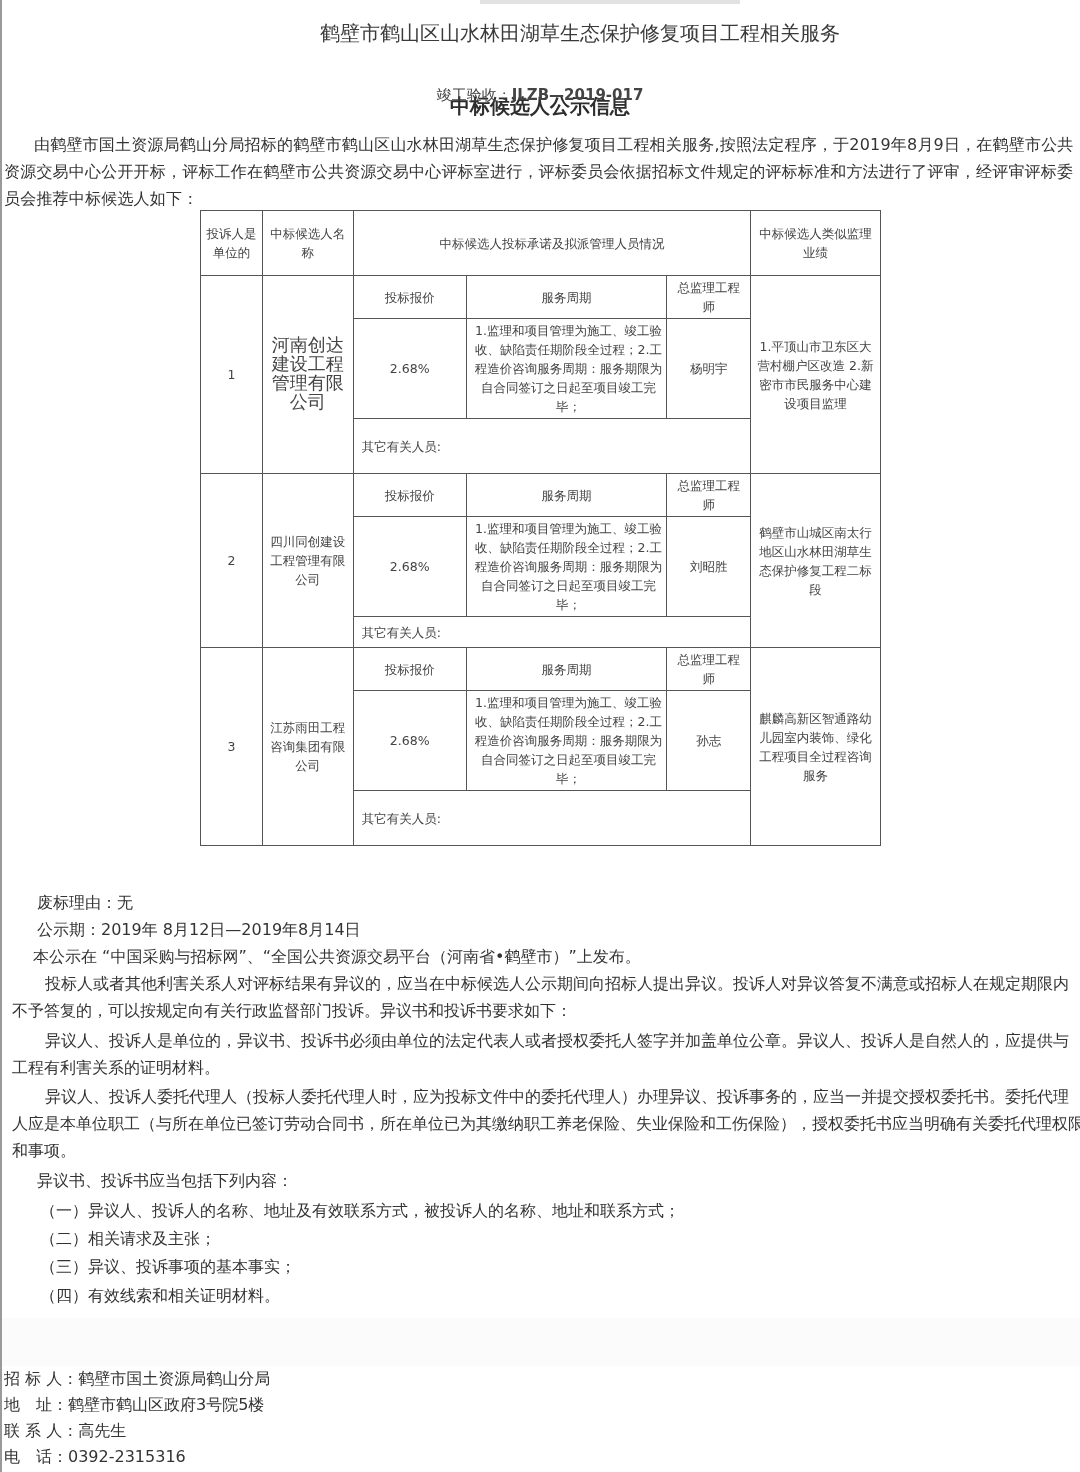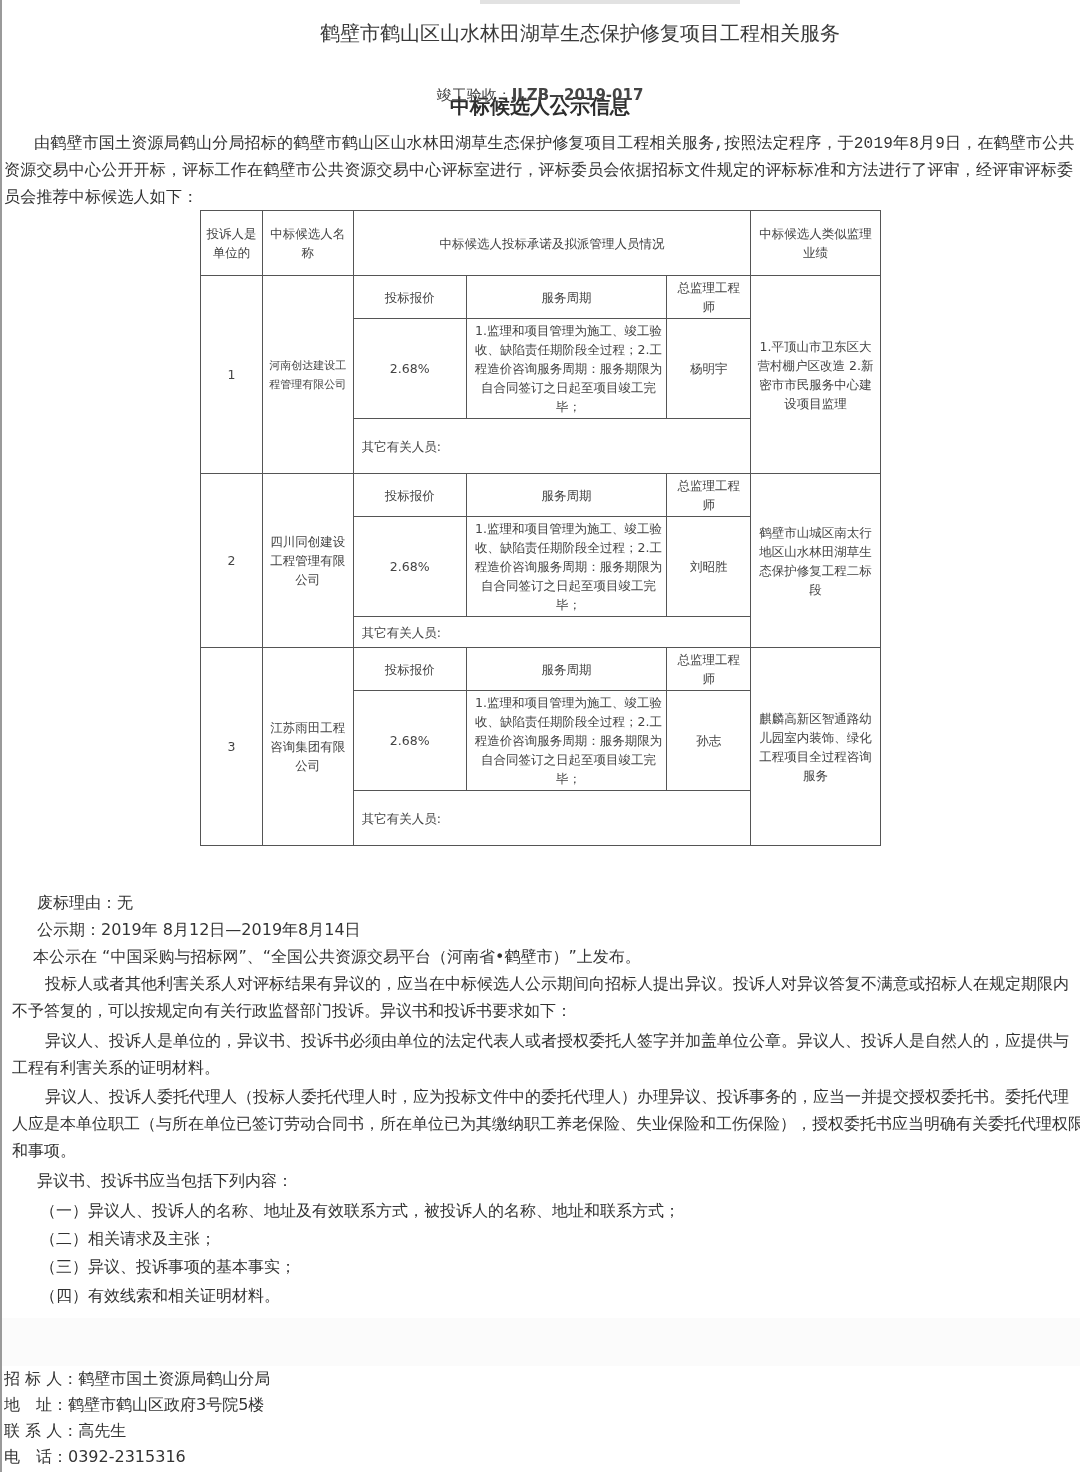--- a/index.html
+++ b/index.html
@@ -8,29 +8,29 @@
     background: #ffffff; color: #333333;
     font-family: "DejaVu Sans", "Liberation Sans", sans-serif;
     position: relative;
   }
   .left-rule { position: absolute; left: 0; top: 0; width: 2px; height: 1472px; background: #9a9a9a; }
   .top-strip { position: absolute; left: 480px; top: 0; width: 260px; height: 4px; background: #cfcfcf; opacity: .6; }
   .title1 { position: absolute; top: 20px; left: 0; width: 1080px; text-align: center; font-size: 20px; color: #3a3a3a; margin-left: 40px; }
   .title2 { position: absolute; top: 55px; left: 0; width: 1080px; text-align: center; font-size: 20px; font-weight: bold; color: #2d2d2d; margin-top: 38px; }
   .bidno { position: absolute; top: 86px; left: 0; width: 1080px; text-align: center; font-size: 15px; color: #444; }
   .bidno b { font-weight: bold; }
-  .intro { position: absolute; top: 131px; left: 4px; width: 1072px; font-size: 16px; line-height: 27px; color: #333; text-indent: 30px; letter-spacing: 0.2px; font-family: Liberation Mono, monospace; }
+  .intro { position: absolute; top: 131px; left: 4px; width: 1072px; font-size: 16px; line-height: 27px; color: #333; text-indent: 30px; letter-spacing: 0.2px; }
 
   table.main { position: absolute; left: 200px; top: 210px; width: 681px; border-collapse: collapse; font-size: 12.5px; color: #444; }
   table.main td { border: 1.5px solid #555; text-align: center; vertical-align: middle; padding: 2px 4px; line-height: 19px; }
   .hdr td { height: 60px; }
   .sub-h { height: 36px; }
   .svc { text-align: center; padding-left: 8px !important; }
   .other { text-align: left !important; padding-left: 8px !important; margin-left: 30px; }
-  .cname-lg { font-size: 11px; line-height: 27px; }
+  .cname-lg { font-size: 18px; line-height: 27px; font-family: Liberation Mono, monospace; }
   .cname { line-height: 28px; }
 
   .para { position: absolute; left: 12px; width: 1072px; font-size: 16px; line-height: 27px; color: #333; }
   .ind { text-indent: 33px; }
   .footer { position: absolute; left: 4px; font-size: 16px; line-height: 26.5px; color: #333; }
   .fadeband { position: absolute; left: 2px; top: 1318px; width: 1078px; height: 48px; background: #fbfbfb; }
 </style>
 </head>
 <body>
 

